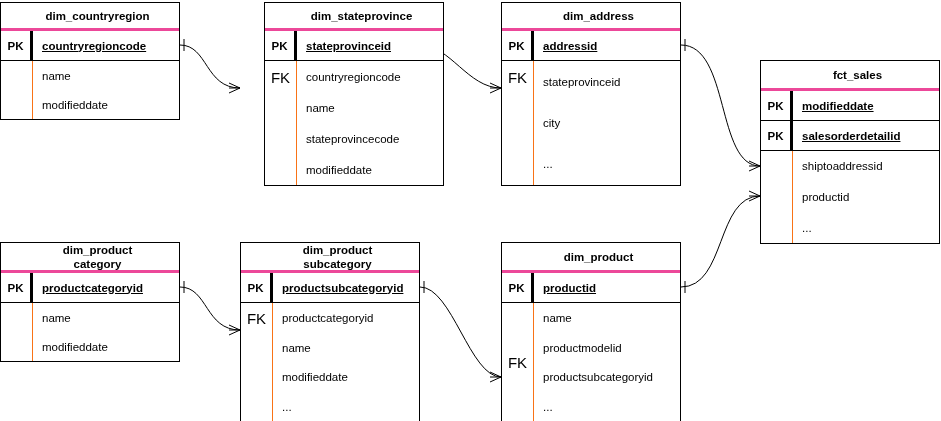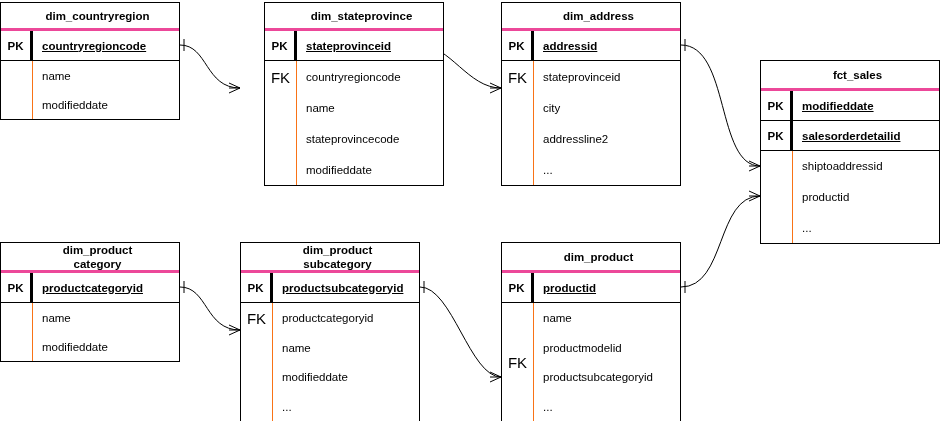--- a/index.html
+++ b/index.html
@@ -145,21 +145,20 @@
         <div class="key-cell">PK</div>
         <div class="name-cell">
           <span class="pk-name">addressid</span>
         </div>
       </div>
       <div class="body-block" style="height: 124px;">
         <div class="body-keycol" style="align-items: flex-start; padding-top: 8px;">FK</div>
         <div class="body-attrs">
           <div class="body-attr">stateprovinceid</div>
           <div class="body-attr">city</div>
-          <div class="body-attr">addressline2</div>
           <div class="body-attr">...</div>
         </div>
       </div>
     </div>
     <div class="entity" style="left: 760px; top: 60px; width: 180px;">
       <div class="ent-title" style="height: 30px;">fct_sales</div>
       <div class="attr-row" style="height: 30px;">
         <div class="key-cell">PK</div>
         <div class="name-cell">
           <span class="pk-name">modifieddate</span>

